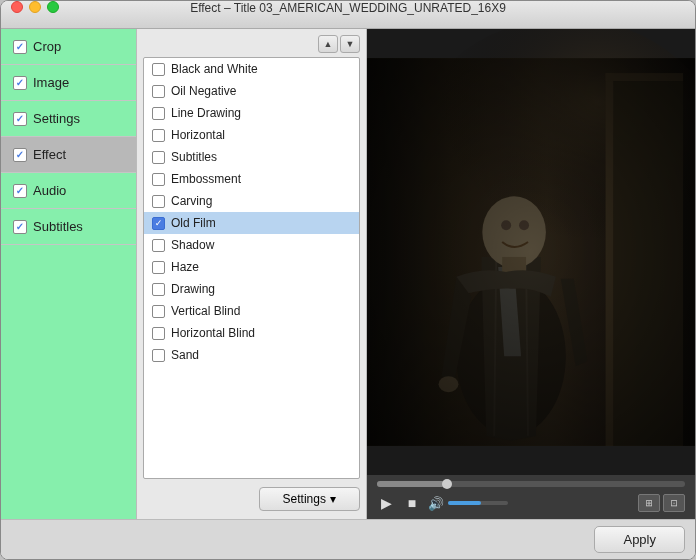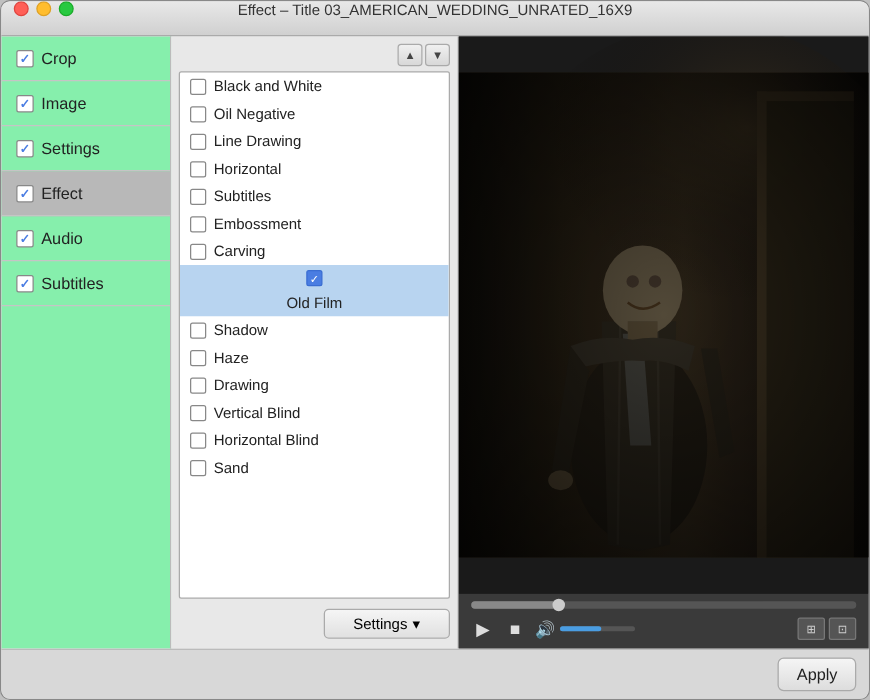--- a/index.html
+++ b/index.html
@@ -152,21 +152,20 @@
       display: flex;
       align-items: center;
       gap: 6px;
       cursor: pointer;
       font-size: 12px;
       color: #222;
       white-space: nowrap;
     }
     .effect-item.selected {
       background: #b8d4f0;
-      flex-direction: column;
     }
     .effect-checkbox {
       width: 13px;
       height: 13px;
       border: 1px solid #888;
       background: white;
       border-radius: 2px;
       display: flex;
       align-items: center;
       justify-content: center;
@@ -326,21 +325,21 @@
       border-top: 1px solid #bbb;
       display: flex;
       justify-content: flex-end;
       align-items: center;
       padding: 6px 10px;
       gap: 8px;
       flex-shrink: 0;
     }
 
     .action-btn {
-      padding: 5px 14px;
+      padding: 5px 28px;
       border-radius: 5px;
       border: 1px solid #aaa;
       cursor: pointer;
       font-size: 13px;
       background: linear-gradient(to bottom, #f5f5f5, #ddd);
       color: #222;
     }
   </style>
 </head>
 <body>

